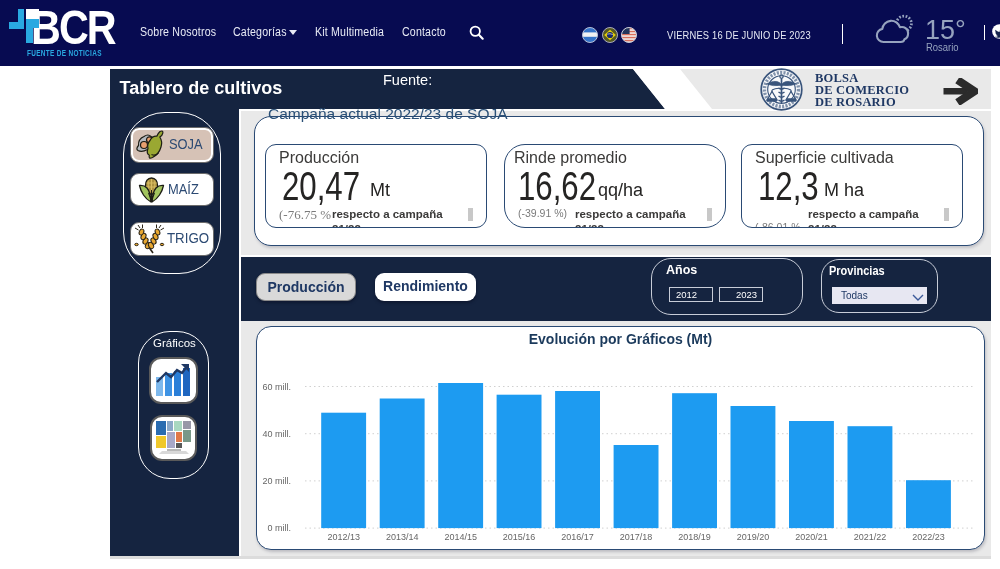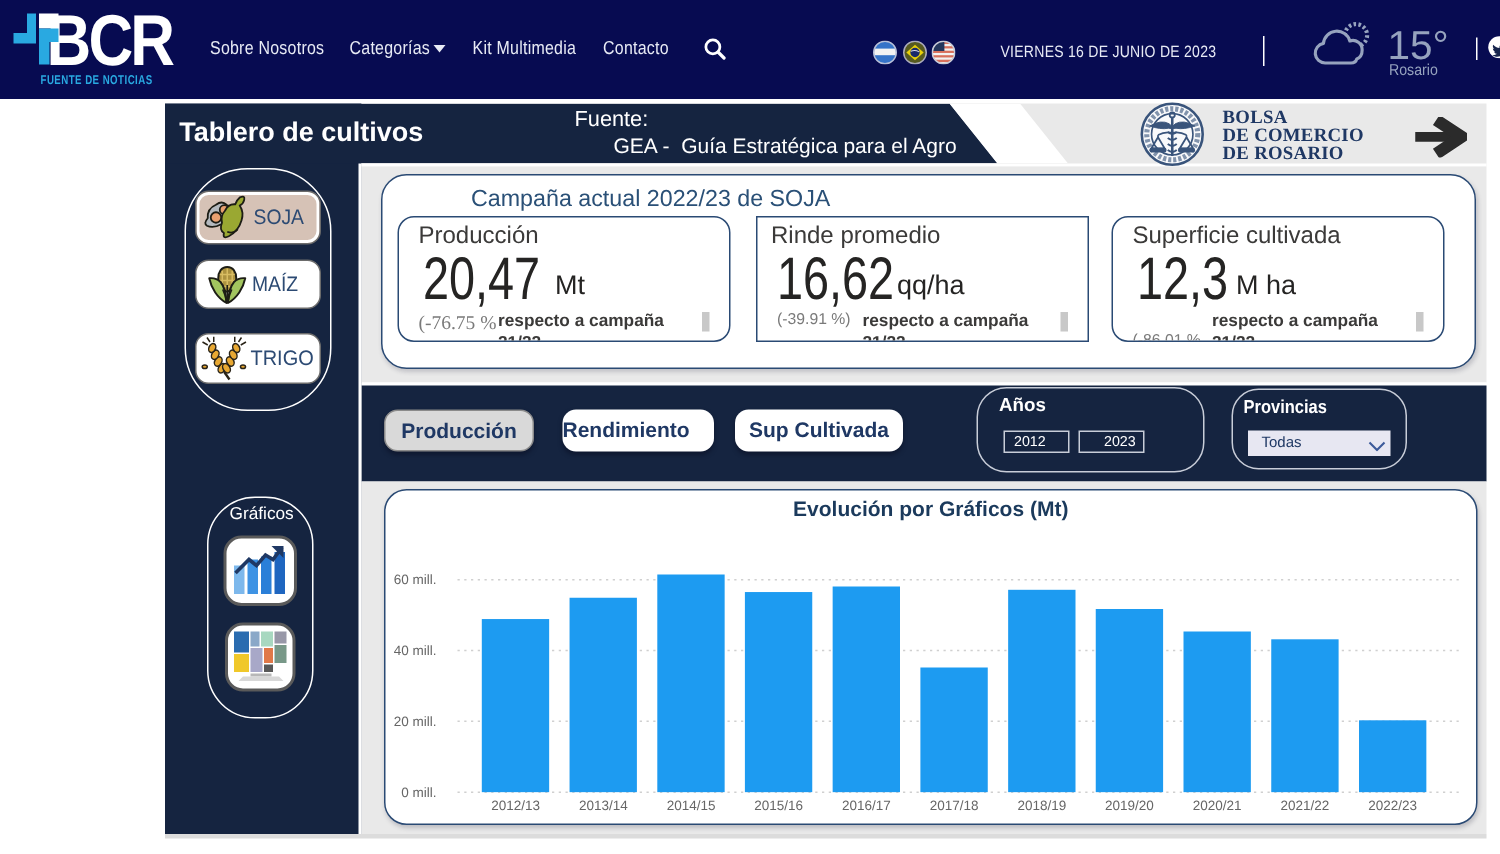--- a/index.html
+++ b/index.html
@@ -107,21 +107,20 @@
   <div class="abs" id="hline"></div>
   <div class="abs" id="stats-bg"></div>
   <div class="abs" id="hline2"></div>
   <div class="abs" id="btnrow-bg"></div>
   <div class="abs" id="chart-bg"></div>
   <div class="abs" id="vline"></div>
   <div class="abs" id="dash-shadow"></div>
 
   <div class="abs" style="left:119.5px;top:77.5px;color:#fff;font-size:18px;font-weight:bold;">Tablero de cultivos</div>
   <div class="abs" style="left:383px;top:72px;color:#fff;font-size:14.5px;">Fuente:</div>
-  <div class="abs" style="left:409px;top:89px;color:#fff;font-size:14px;">GEA -&nbsp; Guía Estratégica para el Agro</div>
 
   <svg class="abs" style="left:759px;top:68px;" width="45" height="43" viewBox="0 0 45 43">
     <circle cx="22.5" cy="21.5" r="20.3" fill="#f8f9fb" stroke="#39547b" stroke-width="1.7"></circle>
     <circle cx="22.5" cy="21.5" r="17" fill="none" stroke="#39547b" stroke-width="3.4" stroke-dasharray="2.1 1.3" opacity=".62"></circle>
     <circle cx="22.5" cy="21.5" r="13.8" fill="none" stroke="#39547b" stroke-width="1.1"></circle>
     <g fill="#39547b" stroke="#39547b">
       <circle cx="22.5" cy="8.6" r="1.7" fill="none" stroke-width="1.2"></circle>
       <path d="M7.5 16 Q15 11.5 20.5 14.5 L22.5 16.5 L24.5 14.5 Q30 11.5 37.5 16 Q30.5 18.5 25 17.5 L22.5 17.8 L20 17.5 Q14.5 18.5 7.5 16 z" stroke-width="0.6"></path>
       <path d="M22.5 10.5 L22.5 36" fill="none" stroke-width="1.7"></path>
       <path d="M19.5 20 q3 2.5 6 0 M19.5 24 q3 2.5 6 0 M19.5 28 q3 2.5 6 0 M19.5 32 q3 2.5 6 0" fill="none" stroke-width="1.3"></path>
@@ -208,52 +207,51 @@
     <rect x="20" y="2" width="8" height="10" fill="#a8d8c0"></rect>
     <rect x="22" y="13" width="6" height="10" fill="#e07848"></rect>
     <rect x="29" y="2" width="8" height="8" fill="#9898a8"></rect>
     <rect x="29" y="11" width="8" height="12" fill="#789888"></rect>
     <rect x="22" y="24" width="6" height="5" fill="#585858"></rect>
     <rect x="13" y="30" width="14" height="2" fill="#b8b8b8"></rect>
     <path d="M8 32 h24 l3 3 h-30 z" fill="#d8d8d8"></path>
   </svg>
 
   <div class="abs" style="left:254px;top:116px;width:730px;height:130px;background:#fff;border:1.6px solid #2A4A74;border-radius:17px;box-shadow:1px 2px 3px rgba(60,60,80,.22);"></div>
-  <div class="abs" style="left:268px;top:124px;color:#2A5077;font-size:15.5px;margin-left:46px;">Campaña actual 2022/23 de SOJA</div>
+  <div class="abs" style="left:268px;top:105px;color:#2A5077;font-size:15.5px;">Campaña actual 2022/23 de SOJA</div>
   <div class="abs" style="left:265px;top:144px;width:222px;height:84px;background:#fff;border:1.3px solid #2A4A74;border-radius:11px;overflow:hidden;">
     <div class="abs" style="left:13px;top:4px;color:#3b3a39;font-size:16px;">Producción</div>
     <div class="abs" style="left:16px;top:18.5px;color:#252423;font-size:40px;transform:scaleX(.78);transform-origin:left;">20,47</div>
     <div class="abs" style="left:104px;top:35px;color:#252423;font-size:18px;">Mt</div>
     <div class="abs" style="left:13px;top:62px;color:#7a7a7a;font-size:13px;font-family:Liberation Serif, serif;">(-76.75 %</div>
     <div class="abs" style="left:66px;top:63px;color:#3b3a39;font-size:11.5px;font-weight:bold;">respecto a campaña</div>
     <div class="abs" style="left:66px;top:77.5px;color:#3b3a39;font-size:11.5px;font-weight:bold;">21/22</div>
     <div class="abs" style="left:202px;top:63px;width:5px;height:13px;background:#c8c8c8;"></div>
   </div>
-  <div class="abs" style="left:504px;top:144px;width:222px;height:84px;background:#fff;border:1.3px solid #2A4A74;border-radius:0;overflow:hidden;">
+  <div class="abs" style="left:504px;top:144px;width:222px;height:84px;background:#fff;border:1.3px solid #2A4A74;border-radius:21px;overflow:hidden;">
     <div class="abs" style="left:9px;top:4px;color:#3b3a39;font-size:16px;">Rinde promedio</div>
     <div class="abs" style="left:13px;top:18.5px;color:#252423;font-size:40px;transform:scaleX(.78);transform-origin:left;">16,62</div>
     <div class="abs" style="left:93px;top:35px;color:#252423;font-size:18px;">qq/ha</div>
     <div class="abs" style="left:13px;top:62px;color:#7a7a7a;font-size:10.5px;">(-39.91 %)</div>
     <div class="abs" style="left:70px;top:63px;color:#3b3a39;font-size:11.5px;font-weight:bold;">respecto a campaña</div>
     <div class="abs" style="left:70px;top:77.5px;color:#3b3a39;font-size:11.5px;font-weight:bold;">21/22</div>
     <div class="abs" style="left:202px;top:63px;width:5px;height:13px;background:#c8c8c8;"></div>
   </div>
   <div class="abs" style="left:741px;top:144px;width:222px;height:84px;background:#fff;border:1.3px solid #2A4A74;border-radius:11px;overflow:hidden;">
     <div class="abs" style="left:13px;top:4px;color:#3b3a39;font-size:16px;">Superficie cultivada</div>
     <div class="abs" style="left:16px;top:18.5px;color:#252423;font-size:40px;transform:scaleX(.78);transform-origin:left;">12,3</div>
     <div class="abs" style="left:82px;top:35px;color:#252423;font-size:18px;">M ha</div>
     <div class="abs" style="left:13px;top:76px;color:#7a7a7a;font-size:10.5px;">(-86.01 %</div>
     <div class="abs" style="left:66px;top:63px;color:#3b3a39;font-size:11.5px;font-weight:bold;">respecto a campaña</div>
     <div class="abs" style="left:66px;top:77.5px;color:#3b3a39;font-size:11.5px;font-weight:bold;">21/22</div>
     <div class="abs" style="left:202px;top:63px;width:5px;height:13px;background:#c8c8c8;"></div>
   </div>
 
   <div class="abs" style="left:256px;top:273px;width:100px;height:28px;background:#D9D9D9;border:1px solid #8a8a8a;border-radius:9px;text-align:center;line-height:26px;color:#1F3864;font-size:14px;font-weight:bold;box-shadow:0 2px 3px rgba(10,15,35,.55);">Producción</div>
-  <div class="abs" style="left:375px;top:273px;width:101px;height:28px;background:#fff;border-radius:9px;line-height:27px;color:#1F3864;font-size:14px;font-weight:bold;box-shadow:0 2px 3px rgba(10,15,35,.55);">Rendimiento</div>
-  <div class="abs" style="left:490px;top:273px;width:112px;height:28px;background:#fff;border-radius:9px;text-align:center;line-height:27px;color:#1F3864;font-size:14px;font-weight:bold;box-shadow:0 2px 3px rgba(10,15,35,.55);">Sup Cultivada</div>
+  <div class="abs" style="left:375px;top:273px;width:101px;height:28px;background:#fff;border-radius:9px;text-align:center;line-height:27px;color:#1F3864;font-size:14px;font-weight:bold;box-shadow:0 2px 3px rgba(10,15,35,.55);">Rendimiento</div>
   <div class="abs" style="left:651px;top:258px;width:152px;height:57px;border:1.2px solid #c8cdd8;border-radius:20px;"></div>
   <div class="abs" style="left:666px;top:263px;color:#fff;font-size:12.5px;font-weight:bold;">Años</div>
   <div class="abs" style="left:669px;top:287px;width:44px;height:15px;border:1.2px solid #c8cdd8;color:#fff;font-size:9.5px;line-height:14px;padding-left:6px;">2012</div>
   <div class="abs" style="left:719px;top:287px;width:44px;height:15px;border:1.2px solid #c8cdd8;color:#fff;font-size:9.5px;line-height:14px;padding-left:16px;">2023</div>
   <div class="abs" style="left:821px;top:259px;width:117px;height:54px;border:1.2px solid #c8cdd8;border-radius:18px;"></div>
   <div class="abs" style="left:829px;top:264px;color:#fff;font-size:12.5px;font-weight:bold;transform:scaleX(.88);transform-origin:left top;">Provincias</div>
   <div class="abs" style="left:832px;top:287px;width:95px;height:17px;background:#E7E7F2;color:#1F3864;font-size:10px;line-height:17px;padding-left:9px;">Todas</div>
   <svg class="abs" style="left:912px;top:293.5px;" width="12" height="7" viewBox="0 0 12 7">
     <path d="M1 1 L6 6 L11 1" fill="none" stroke="#3C5A9A" stroke-width="1.4"></path>
   </svg>

